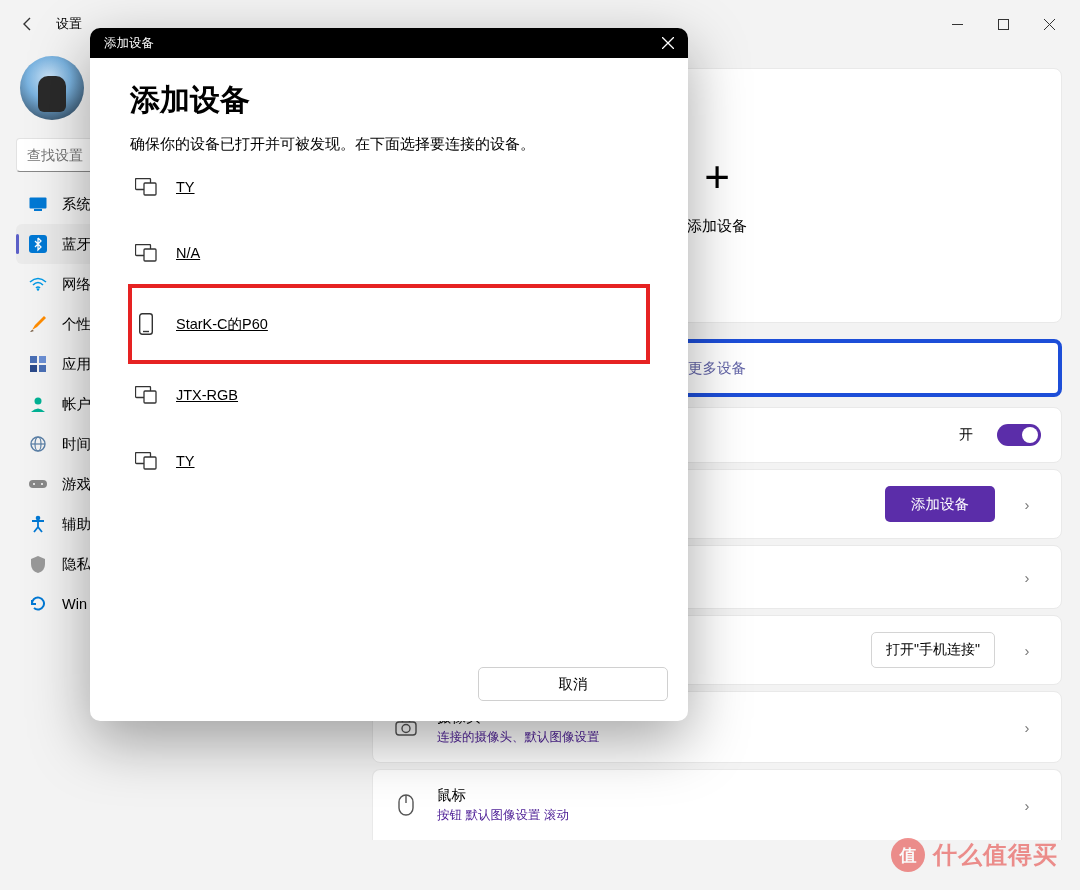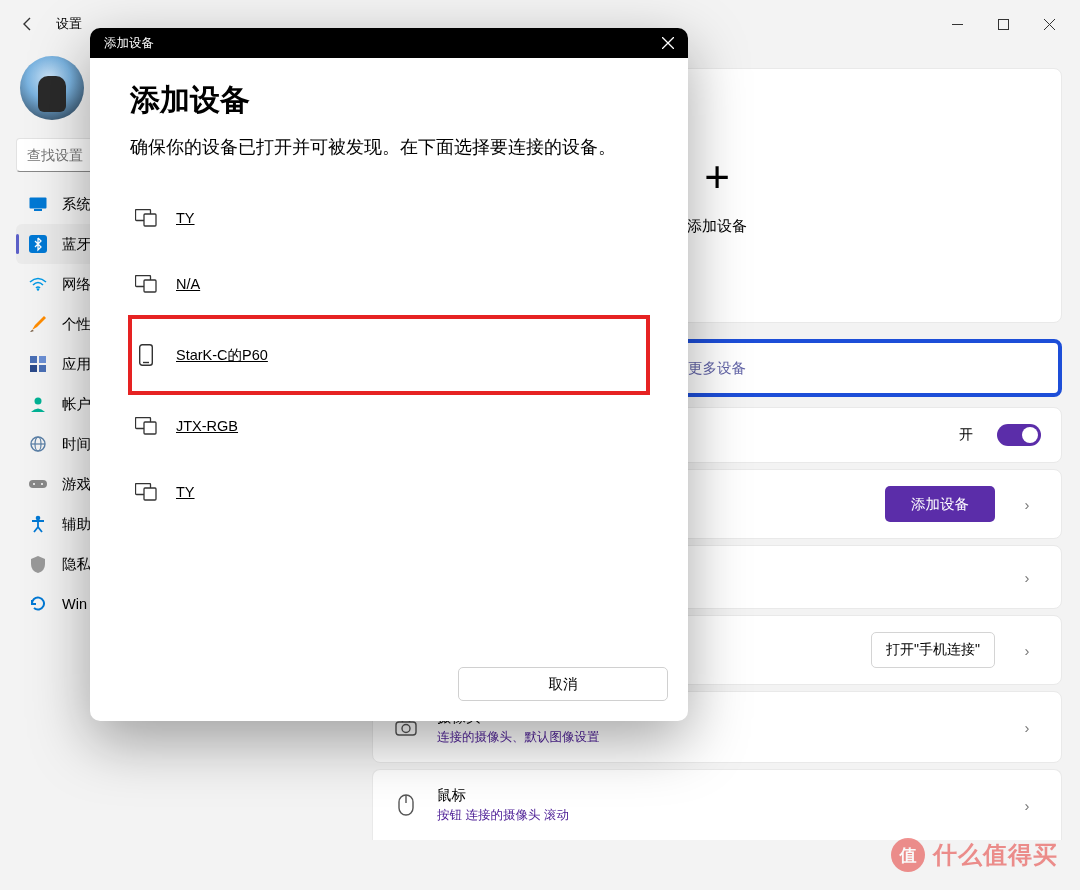--- a/index.html
+++ b/index.html
@@ -53,27 +53,27 @@
 .wm .wt { color:#e53935; font-size:24px; font-weight:600; letter-spacing:1px; }
 
 
 .modal-backdrop { position:absolute; inset:0; }
 .modal { position:absolute; left:90px; top:28px; width:598px; height:693px; background:#fff; border-radius:10px; box-shadow:0 20px 60px rgba(0,0,0,0.35); overflow:hidden; display:flex; flex-direction:column; }
 .mhead { background:#000; color:#fff; height:30px; display:flex; align-items:center; padding:0 14px; flex-shrink:0; }
 .mhead .mt { font-size:12.5px; }
 .mhead .mclose { margin-left:auto; font-size:15px; cursor:pointer; }
 .mbody { padding: 22px 40px 0 40px; flex:1; overflow:hidden; }
 .mbody h1 { font-size:30px; font-weight:600; margin-bottom:14px; }
-.mbody .sub { font-size:18px; margin-bottom:26px; }
+.mbody .sub { font-size:15px; }
 .devlist { list-style:none; }
 .devlist li { height:66px; display:flex; align-items:center; gap:18px; padding:0 4px; border-radius:6px; cursor:pointer; font-size:14.5px;text-decoration:underline; }
 .devlist li .dic { width:24px; height:24px; display:flex; align-items:center; justify-content:center; color:#333; }
 .devlist li.hl { outline:4px solid #e62222; outline-offset:-2px; border-radius:0; height:76px; }
 .mfoot { padding: 0 20px 20px 0; display:flex; justify-content:flex-end; }
-.mfoot button { background:#fff; border:1px solid #d0d0d0; border-radius:5px; width:210px; height:34px; font-size:14.5px; }
+.mfoot button { background:#fff; border:1px solid #d0d0d0; border-radius:5px; width:190px; height:34px; font-size:14.5px; }
 
 
 svg { display:block; }
 </style>
 </head>
 <body>
 
 <div class="titlebar">
   <div class="back">
     <svg width="16" height="16" viewBox="0 0 16 16">
@@ -273,21 +273,21 @@
 
   <div class="card" style="border-bottom:none; border-bottom-left-radius:0; border-bottom-right-radius:0;">
     <div class="cic">
         <svg width="16" height="22">
           <rect x="1" y="1" width="14" height="20" rx="7" stroke="#555" fill="none" stroke-width="1.4"></rect>
           <line x1="8" y1="1" x2="8" y2="9" stroke="#555" stroke-width="1.4"></line>
         </svg>
       </div>
     <div class="ctxt">
         <div class="ct1">鼠标</div>
-        <div class="ct2">按钮  连接的摄像头  滚动</div>
+        <div class="ct2">按钮  默认图像设置  滚动</div>
       </div>
     <div class="sp"></div>
     <div class="chev">›</div>
   </div>
 </div>
 
 <div class="modal-backdrop">
   <div class="modal">
     <div class="mhead">
       <span class="mt">添加设备</span>

